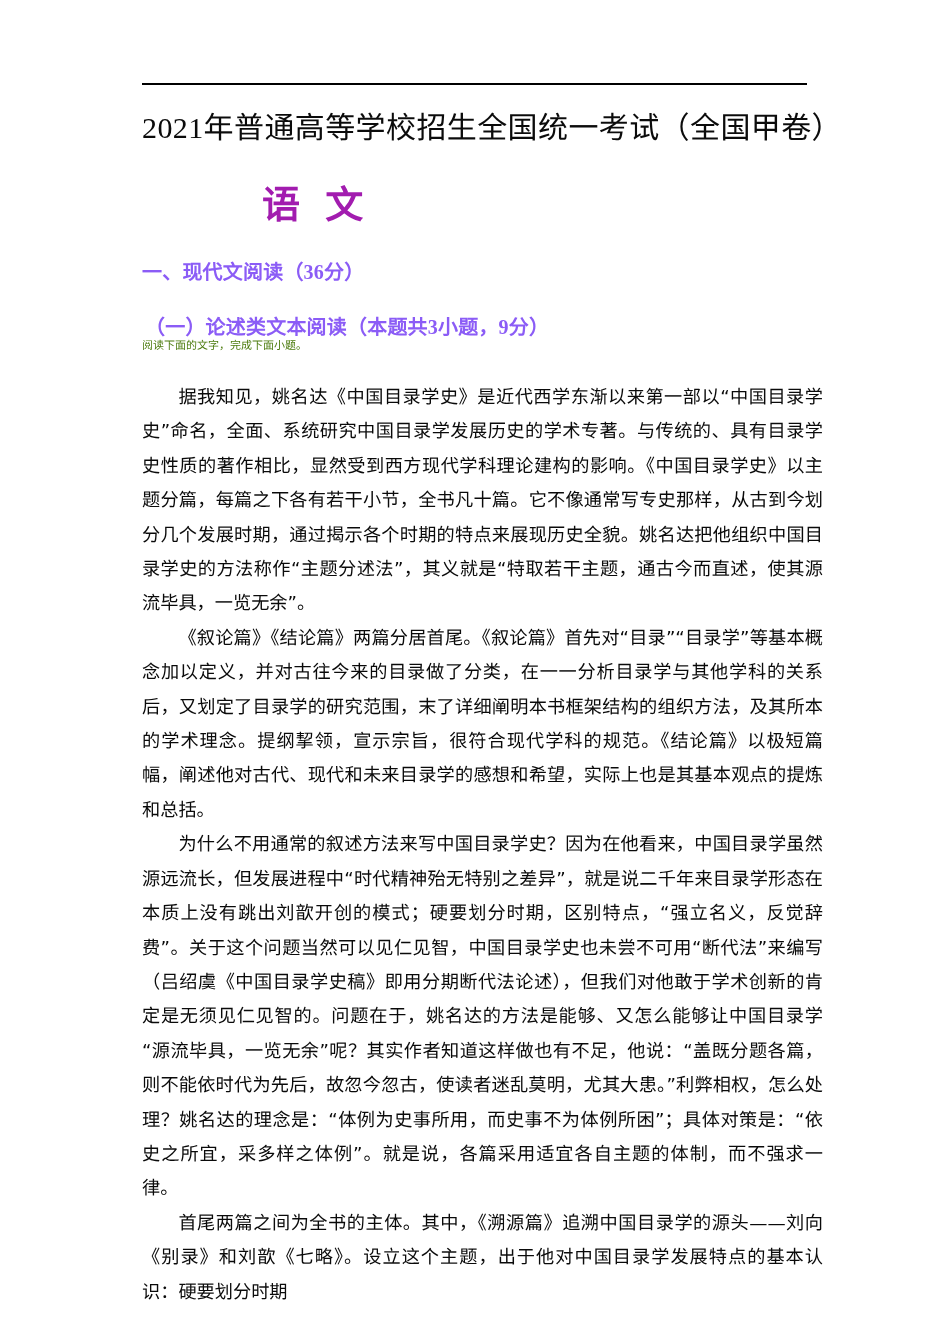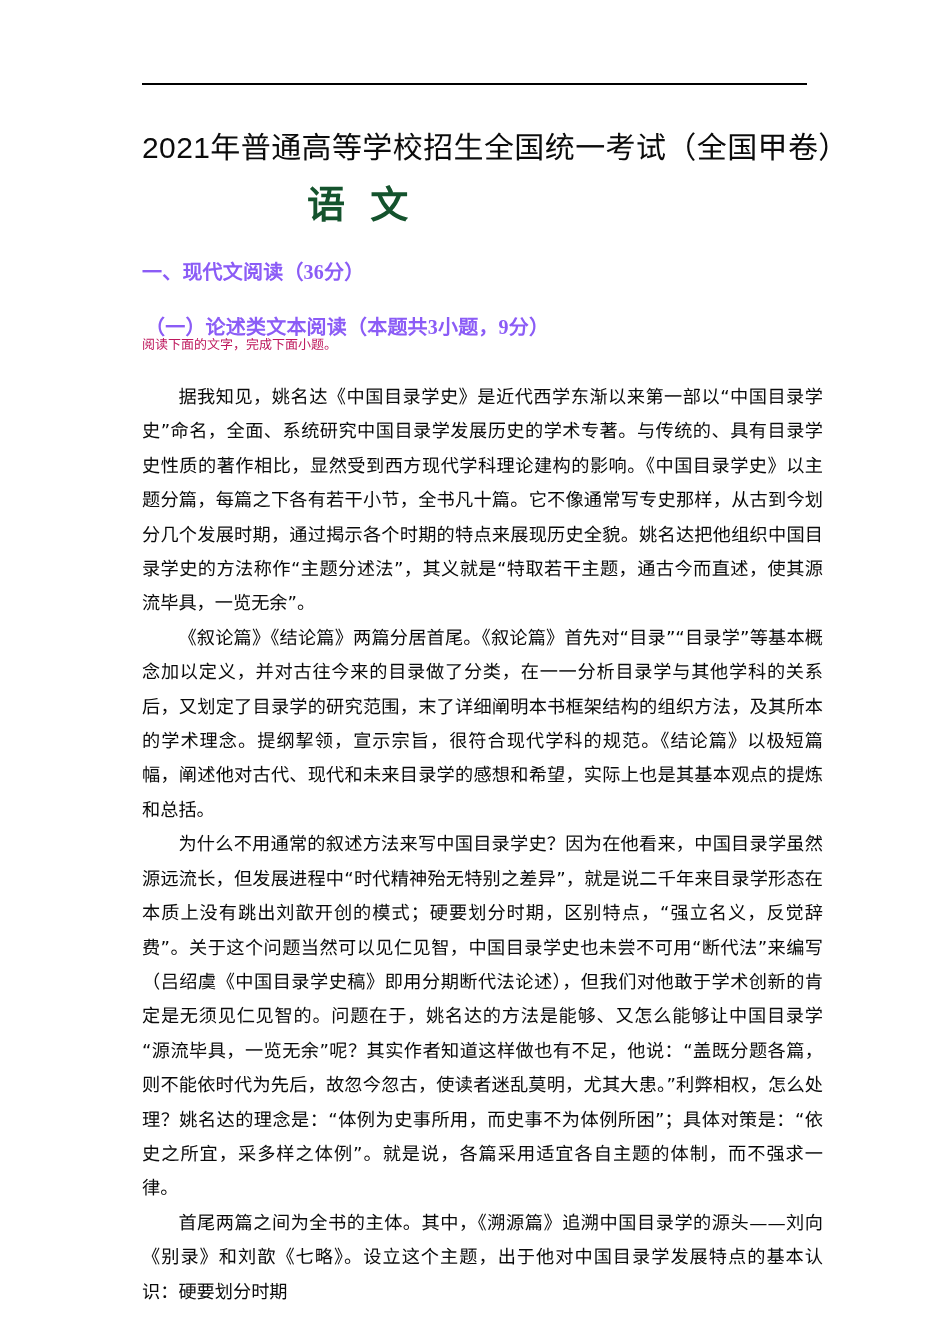--- a/index.html
+++ b/index.html
@@ -30,43 +30,42 @@
     top: 83px;
     width: 665px;
     height: 0;
     border-top: 2px solid #000;
   }
 
   
   .doc-title {
     position: absolute;
     left: 142px;
-    top: 128px;
+    top: 108px;
     width: 679px;
     text-align: center;
-    font-family: Liberation Sans, sans-serif;
+    font-family: Liberation Serif, serif;
     font-size: 30px;
     line-height: 40px;
     letter-spacing: 0.4px;
     white-space: nowrap;
     color: #0b0b0b;
   }
 
   
   .subject-title {
     position: absolute;
     left: 262px;
     top: 182px;
     font-family: "DejaVu Sans", "Liberation Sans", sans-serif;
     font-weight: bold;
     font-size: 38px;
     line-height: 46px;
     letter-spacing: 6px;
-    color: #14532d;
-    margin-left: 45px;
+    color: #a21caf;
   }
 
   
   .heading {
     position: absolute;
     left: 142px;
     font-family: "Liberation Serif", "DejaVu Serif", serif;
     font-weight: bold;
     font-size: 20px;
     line-height: 28px;
@@ -75,23 +74,23 @@
     color: #8b5cf6;
   }
   .heading-1 { top: 258px; }
   .heading-2 { top: 281px; left: 145px; margin-top: 32px; }
 
   .lead {
     position: absolute;
     left: 142px;
     top: 332px;
     font-family: "Liberation Serif", "DejaVu Serif", serif;
-    font-size: 13px;
+    font-size: 11px;
     line-height: 26px;
-    color: #be185d;
+    color: #4d7c0f;
     white-space: nowrap;
   }
 
   
   .body-block {
     position: absolute;
     left: 142px;
     top: 380px;
     width: 681px;
   }

